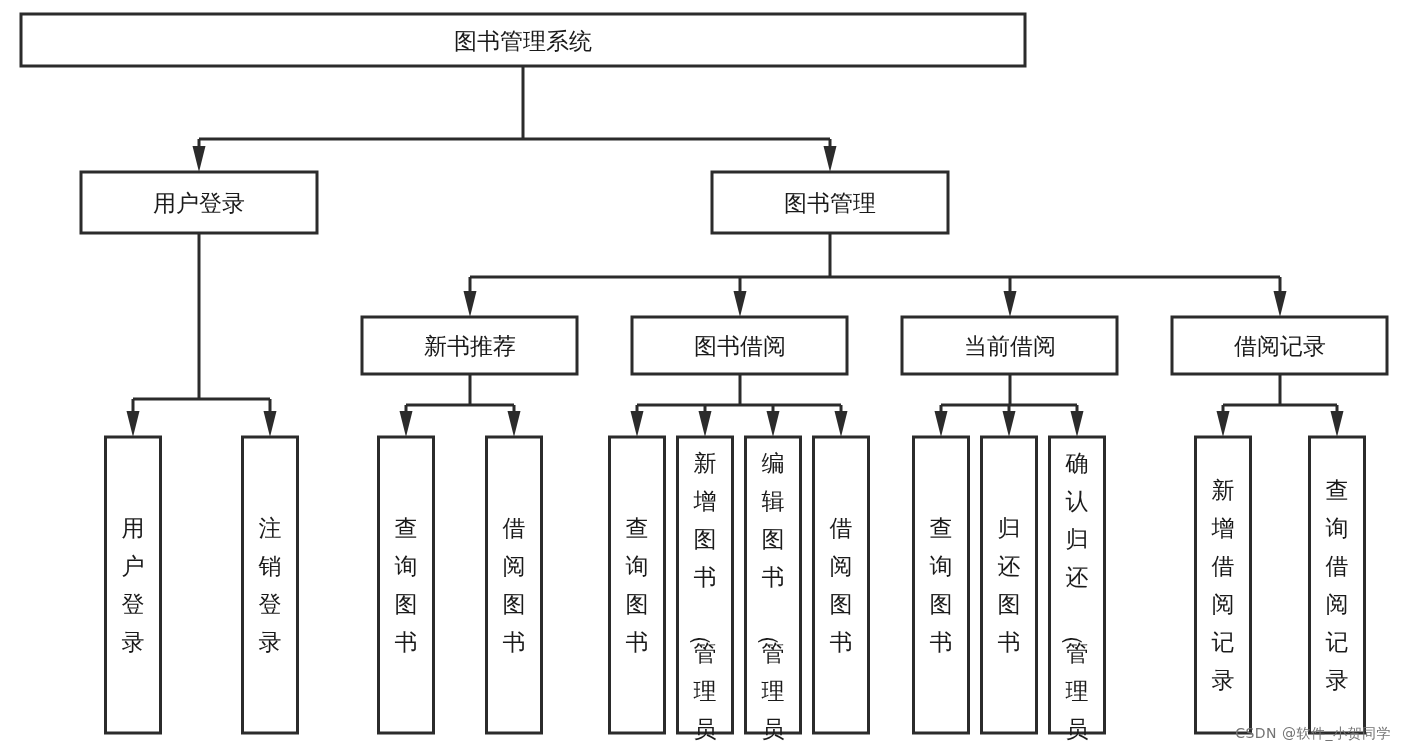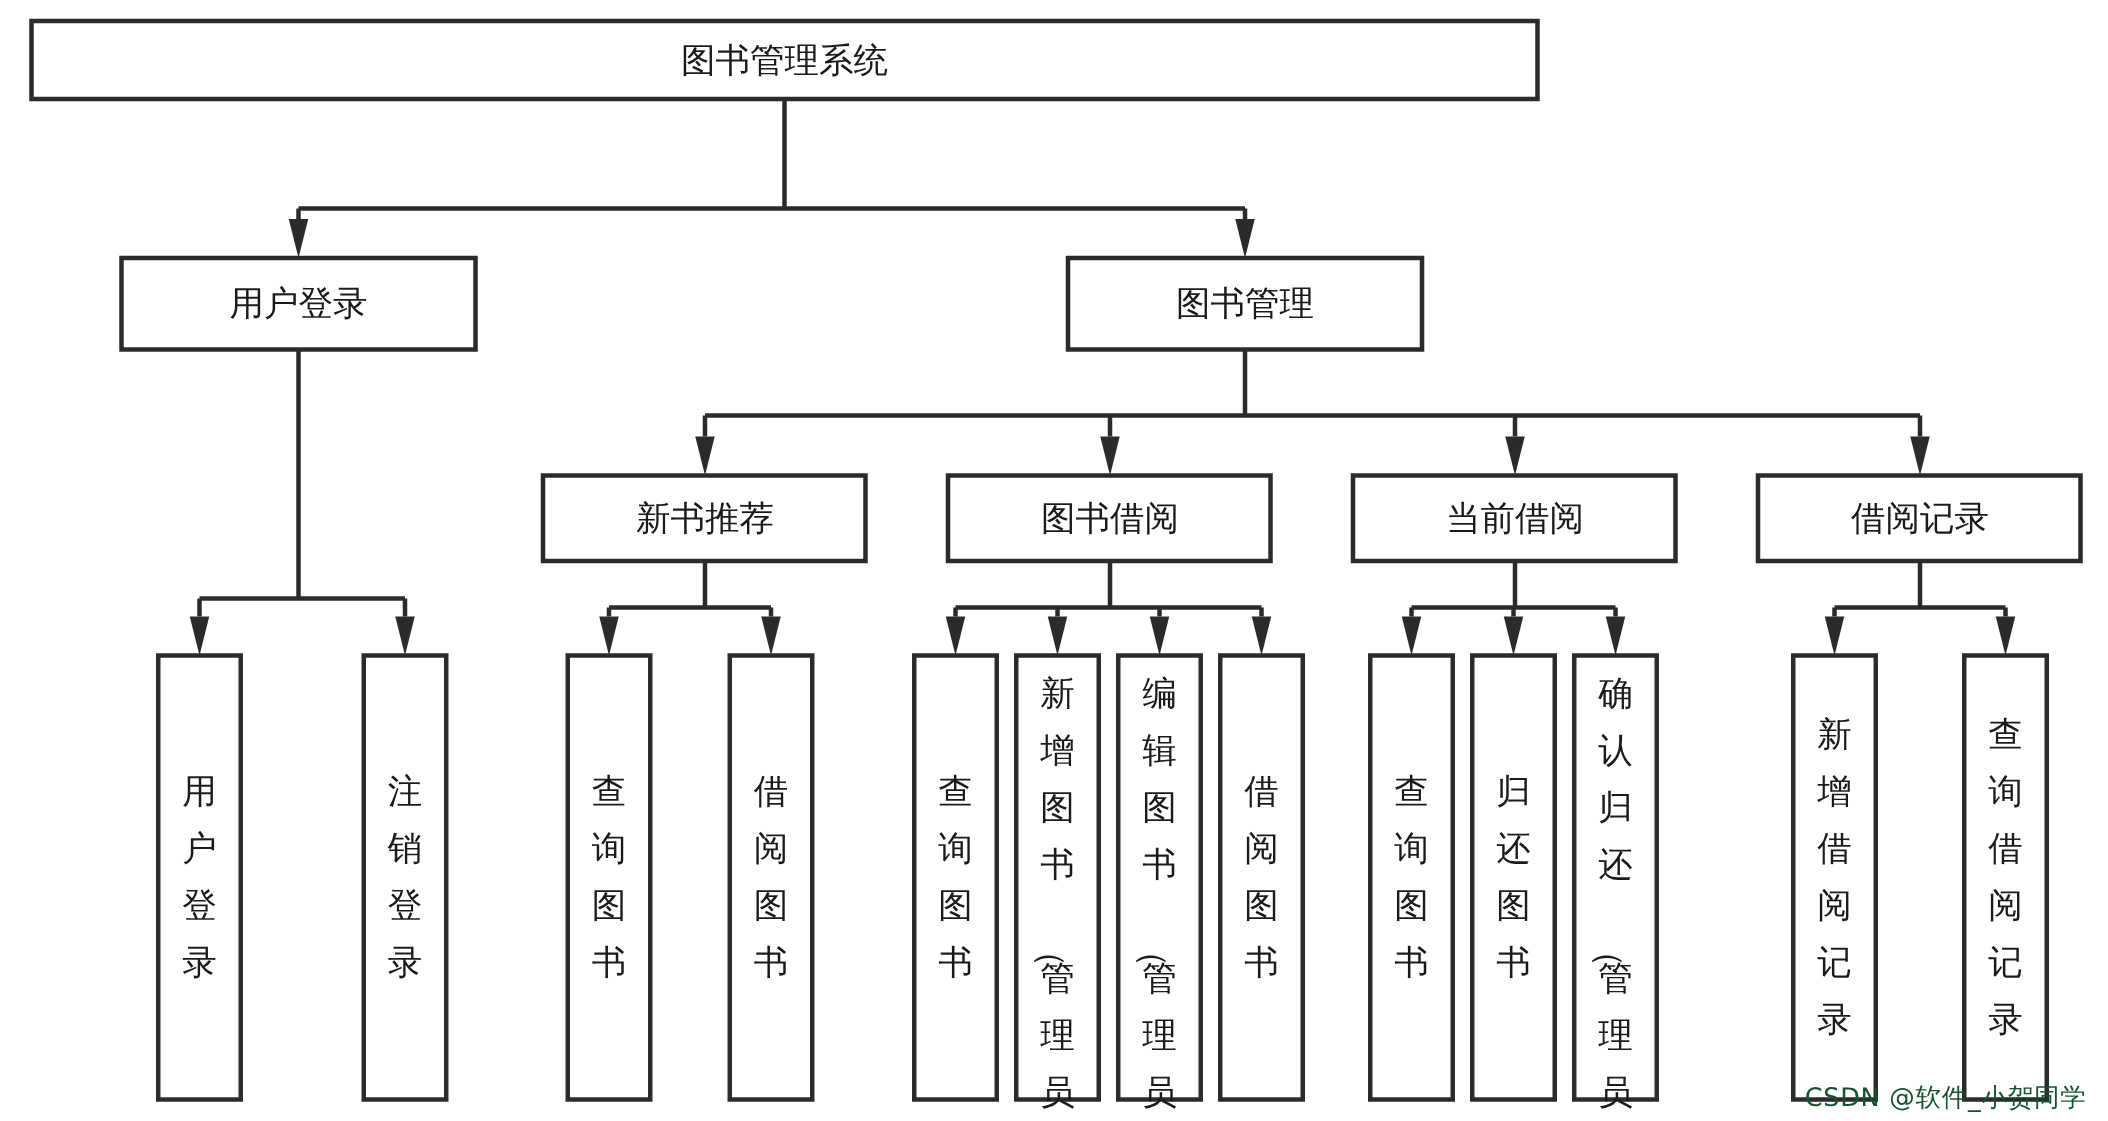--- a/index.html
+++ b/index.html
@@ -53,22 +53,22 @@
     font-family: "DejaVu Sans", "Liberation Sans", sans-serif;
     font-size: 23px;
     text-anchor: middle;
     dominant-baseline: central;
   }
   .watermark {
     position: absolute;
     right: 14px;
     bottom: 4px;
     font-family: "DejaVu Sans", "Liberation Sans", sans-serif;
-    font-size: 17px;
-    color: #14532d;
+    font-size: 14px;
+    color: #737373;
     letter-spacing: 0.5px;
     white-space: nowrap;
     pointer-events: none;
     user-select: none;
   }
 </style>
 </head>
 <body>
 
 <div id="diagram-root">

